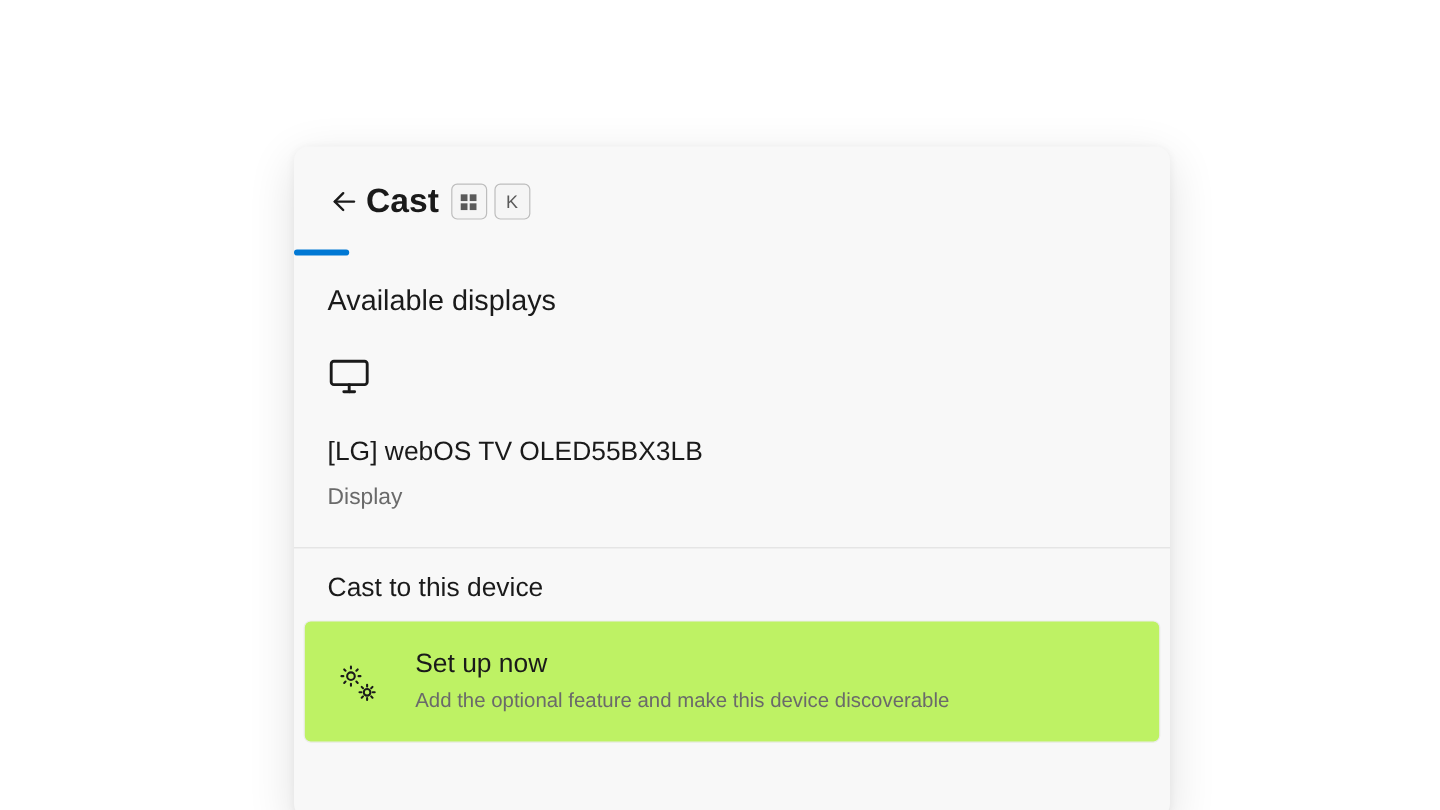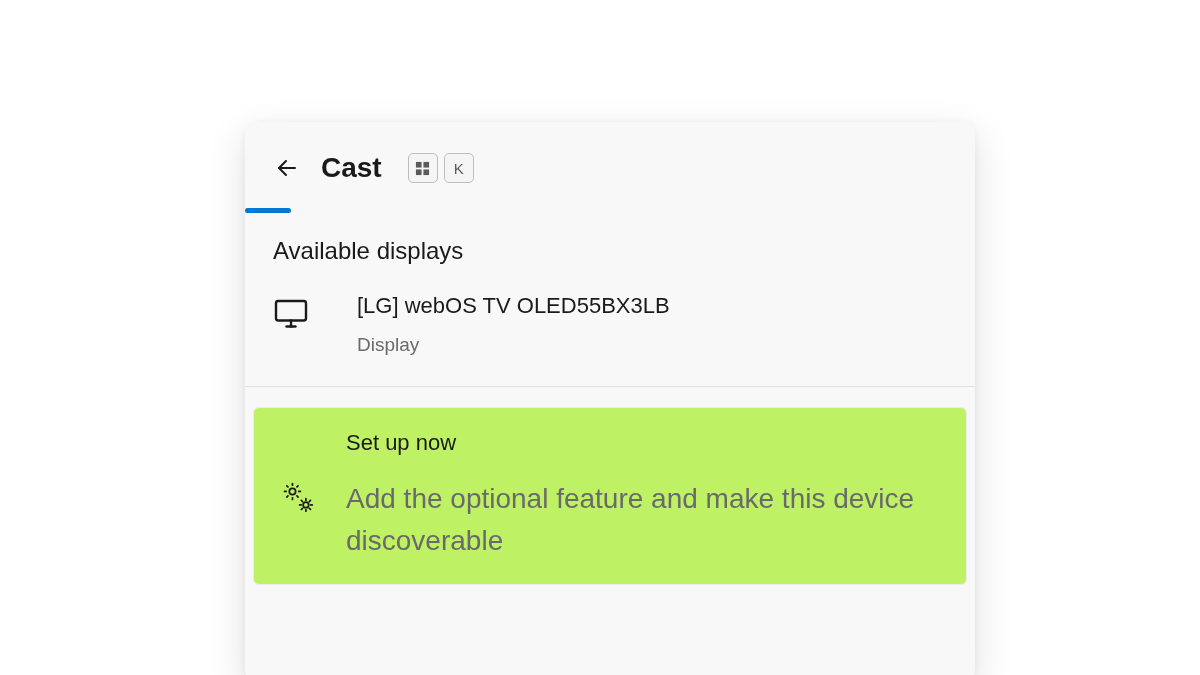--- a/index.html
+++ b/index.html
@@ -22,21 +22,21 @@
       height: 560px;
       background: #f8f8f8;
       border-radius: 12px;
       box-shadow: 0 12px 40px rgba(0,0,0,0.12), 0 2px 8px rgba(0,0,0,0.06);
       overflow: hidden;
     }
     .header {
       display: flex;
       align-items: center;
       padding: 30px 28px 22px 30px;
-      gap: 22px;
+      gap: 6px;
     }
     .back-btn {
       width: 24px;
       height: 24px;
       display: flex;
       align-items: center;
       justify-content: center;
       cursor: pointer;
       color: #1a1a1a;
     }
@@ -82,23 +82,24 @@
     }
     .section-title {
       font-size: 24px;
       font-weight: 400;
       color: #1a1a1a;
       margin-bottom: 26px;
     }
     .display-item {
       display: flex;
       align-items: flex-start;
-      gap: 48px;
+      gap: 30px;
       padding: 0 0 20px 0;
       cursor: pointer;
+      flex-direction: column;
     }
     .display-icon {
       width: 36px;
       height: 36px;
       display: flex;
       align-items: center;
       justify-content: center;
       color: #1a1a1a;
       margin-top: 4px;
     }
@@ -157,25 +158,25 @@
       display: flex;
       flex-direction: column;
     }
     .setup-title {
       font-size: 22px;
       font-weight: 400;
       color: #1a1a1a;
       line-height: 1.4;
     }
     .setup-desc {
-      font-size: 28px;
+      font-size: 17px;
       font-weight: 400;
       color: #6a6a6a;
       line-height: 1.5;
-      margin-top: 19px;
+      margin-top: 2px;
     }
   </style>
 </head>
 <body>
 
 <div class="panel">
 
   <div class="header">
     <div class="back-btn">
       <svg width="24" height="24" viewBox="0 0 24 24" fill="none" stroke="currentColor" stroke-width="2" stroke-linecap="round" stroke-linejoin="round">
@@ -212,20 +213,21 @@
       <div class="display-text">
         <div class="display-name">[LG] webOS TV OLED55BX3LB</div>
         <div class="display-type">Display</div>
       </div>
     </div>
   </div>
 
   <hr class="divider">
 
   <div class="cast-section">
+    <div class="section-title">Cast to this device</div>
     <div class="setup-card">
       <div class="gears-icon">
         <svg width="38" height="38" viewBox="0 0 48 48" fill="none" stroke="currentColor" stroke-width="2.2" stroke-linecap="round" stroke-linejoin="round">
           <circle cx="17" cy="17" r="4"></circle>
           <path d="M17 7 L17 9 M17 25 L17 27 M7 17 L9 17 M25 17 L27 17 M9.9 9.9 L11.3 11.3 M22.7 22.7 L24.1 24.1 M9.9 24.1 L11.3 22.7 M22.7 11.3 L24.1 9.9"></path>
           <circle cx="34" cy="34" r="3.5"></circle>
           <path d="M34 26 L34 28 M34 40 L34 42 M26 34 L28 34 M40 34 L42 34 M28.3 28.3 L29.7 29.7 M38.3 38.3 L39.7 39.7 M28.3 39.7 L29.7 38.3 M38.3 29.7 L39.7 28.3"></path>
         </svg>
       </div>
       <div class="setup-text">

